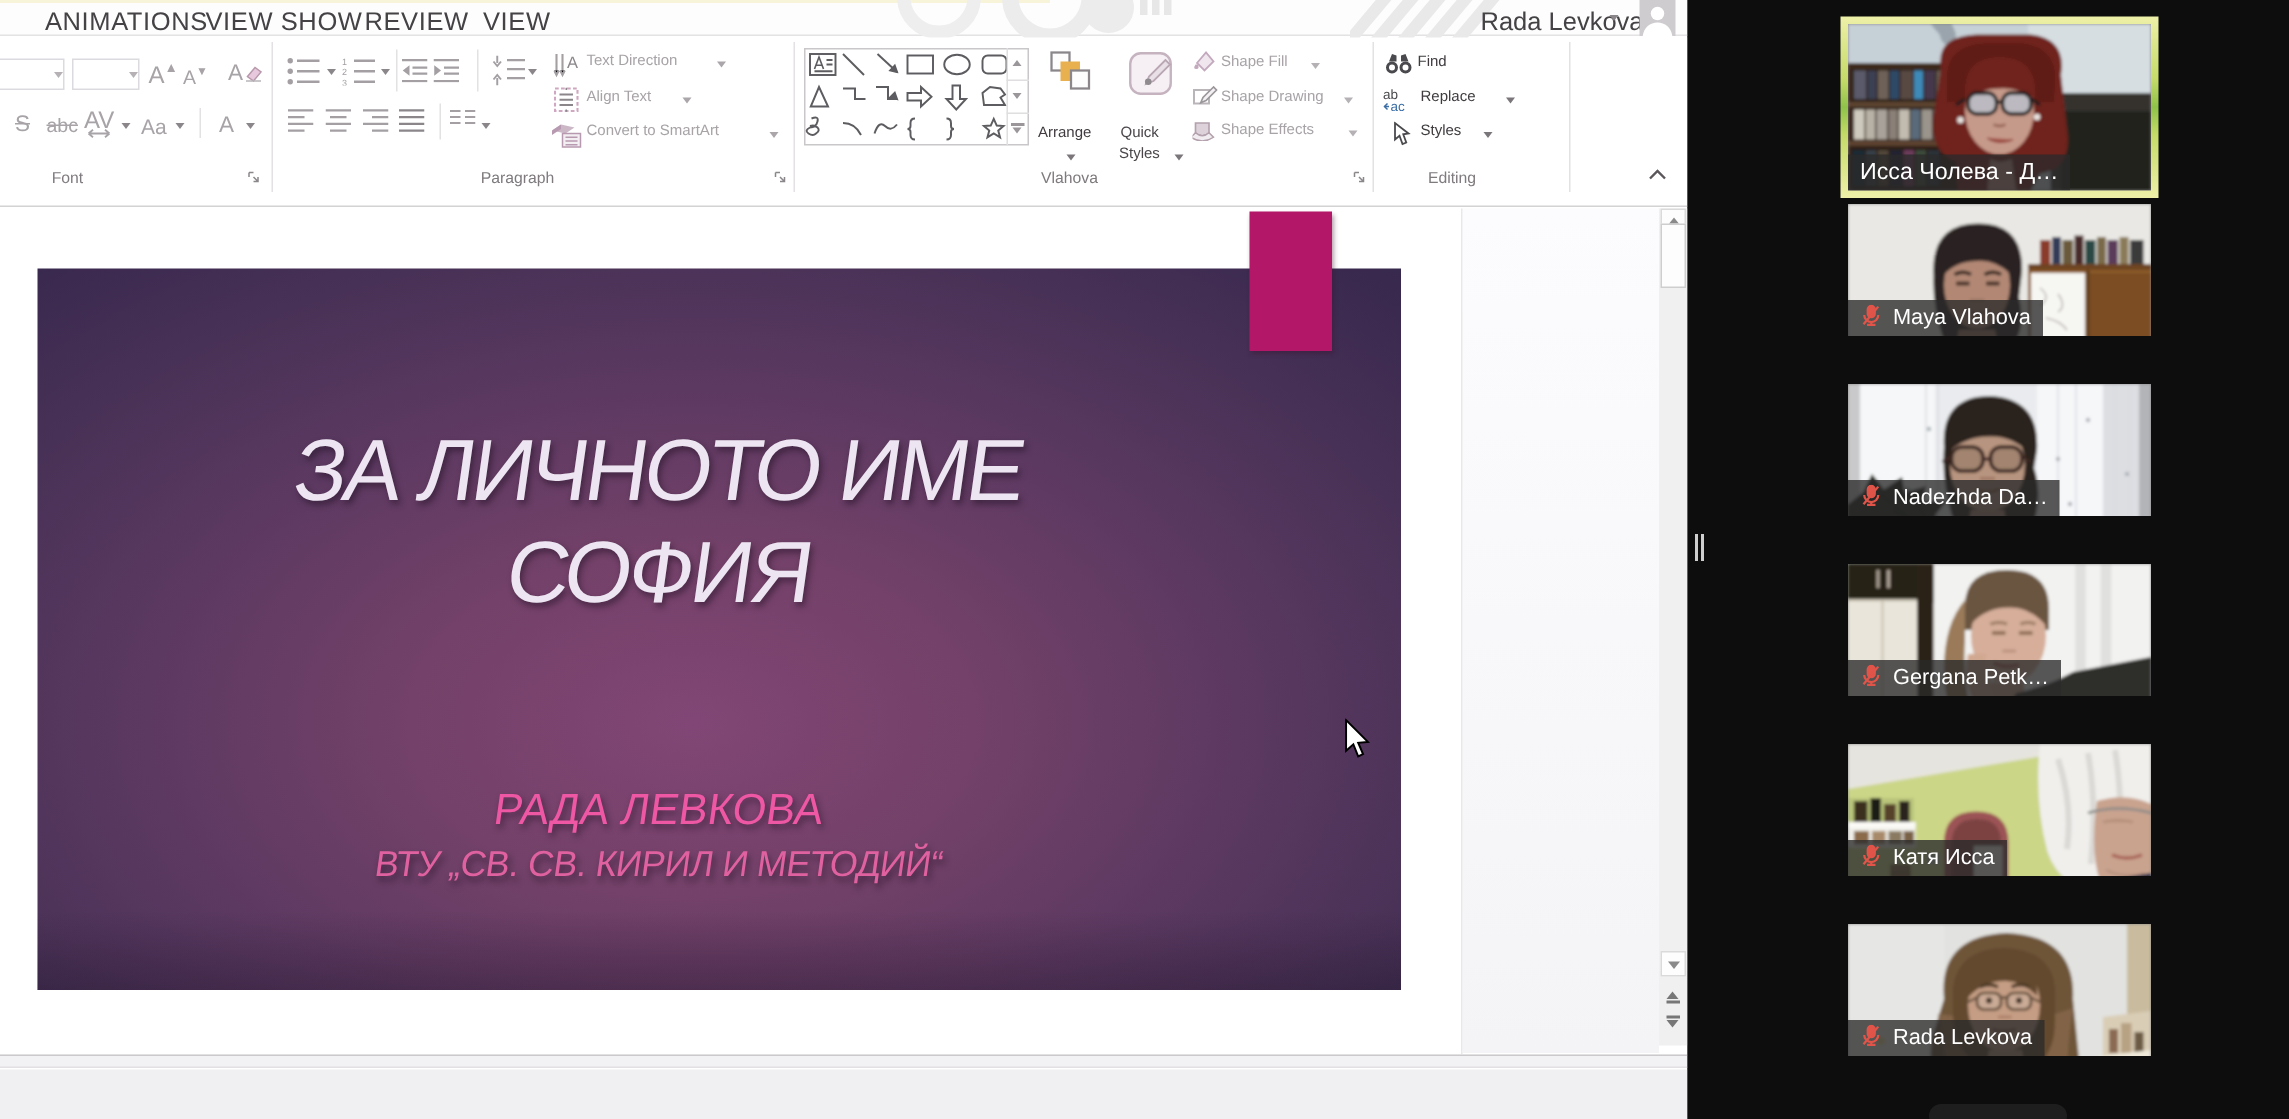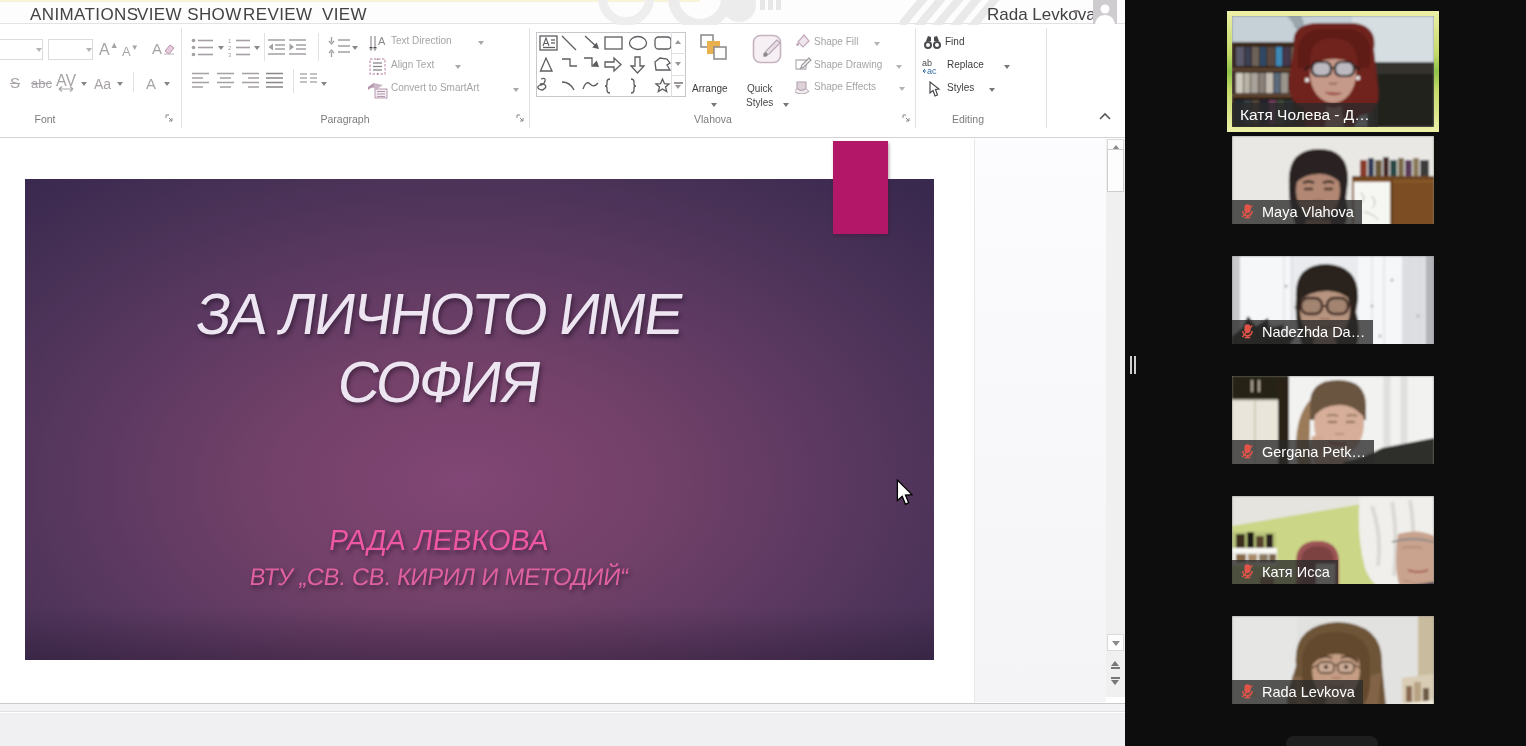--- a/index.html
+++ b/index.html
@@ -432,21 +432,21 @@
         <rect x="80" y="46" width="19" height="14" rx="6" fill="#b8c4d2" fill-opacity=".75" stroke="#1c1c1e" stroke-width="2.2"></rect>
         <rect x="103" y="46" width="19" height="14" rx="6" fill="#b8c4d2" fill-opacity=".75" stroke="#1c1c1e" stroke-width="2.2"></rect>
         <path d="M99 52h4M78 50l-6 4M122 50l6 4" stroke="#1c1c1e" stroke-width="2"></path>
         <path d="M97 67q4 2 8 0" stroke="#8a5a4e" stroke-width="1.5" fill="none"></path>
         <path d="M93 76q8 5 17 1" fill="#a24f44" stroke="#8e3c34" stroke-width="1"></path>
         <circle cx="75" cy="64" r="2.2" fill="#e8e4e0"></circle>
           <circle cx="126" cy="62" r="2.2" fill="#e8e4e0"></circle>
         <path d="M95 90 Q101 94 109 90 L112 111 L93 111 Z" fill="#bd8e85"></path>
       </g>
     </svg>
-    <div class="vlabel" style="font-size:15.5px">Катя Чолева - Д…</div>
+    <div class="vlabel" style="font-size:15.5px">Исса Чолева - Д…</div>
   </div>
   <div class="vid" id="v2" style="top:136px">
     <svg width="202" height="112" viewBox="0 0 202 112">
       <filter id="b2">
           <feGaussianBlur stdDeviation="1"></feGaussianBlur>
         </filter>
       <g filter="url(#b2)">
         <rect width="202" height="112" fill="#e9e8e4"></rect>
         <g>
           <rect x="128" y="24" width="7" height="18" fill="#8a3a2a"></rect>

